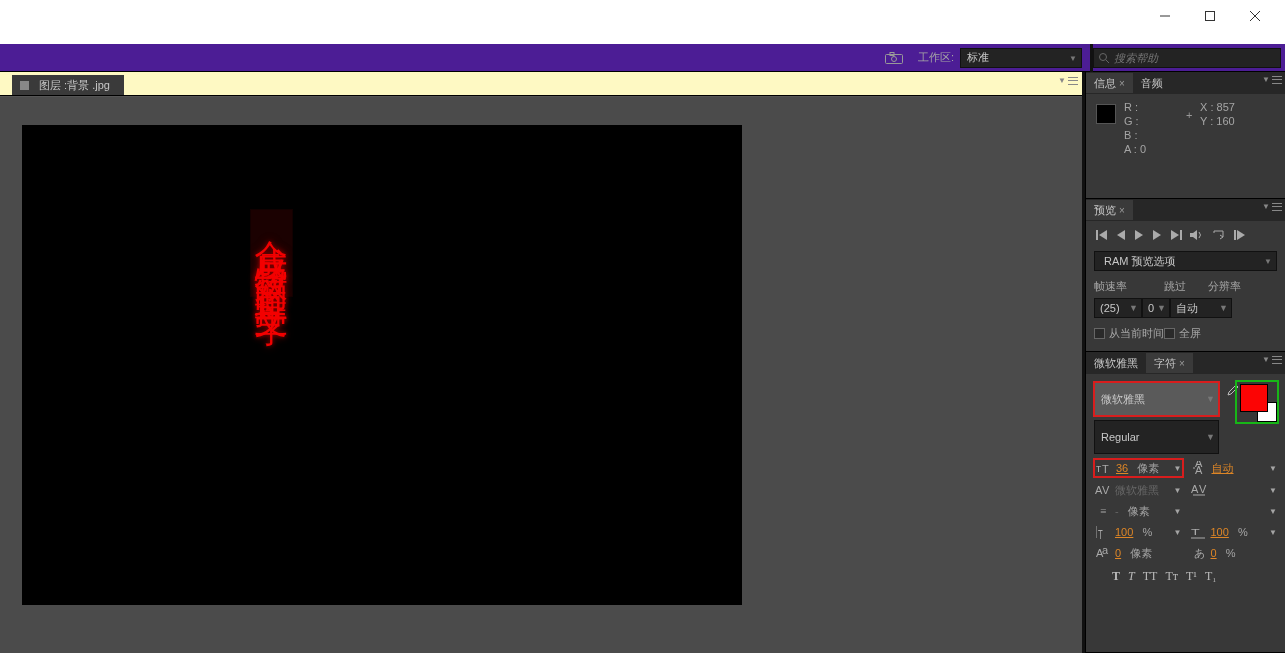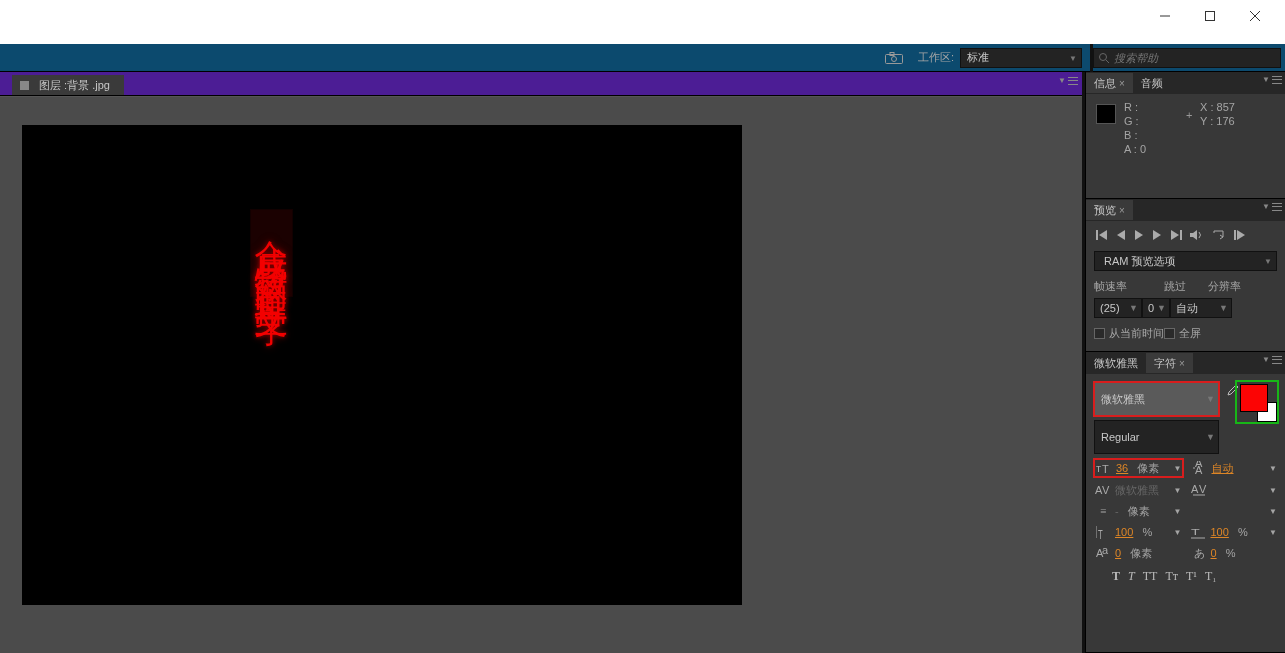--- a/index.html
+++ b/index.html
@@ -1,30 +1,30 @@
 <!DOCTYPE html>
 <html><head>
 <meta charset="utf-8">
 <style>
 *{margin:0;padding:0;box-sizing:border-box;font-family:"Microsoft YaHei",Arial,sans-serif;font-size:11px;user-select:none}
 body{background:#fff;width:1285px;height:653px;overflow:hidden}
 .window-controls{position:absolute;top:2px;right:8px;display:flex;gap:0}
 .win-btn{width:45px;height:28px;display:flex;align-items:center;justify-content:center;color:#333;cursor:pointer}
 .app-shell{position:absolute;top:44px;left:0;width:1285px;height:609px;background:#272727;display:flex;flex-direction:column}
-.top-strip{height:28px;background:#0c4a6e;display:flex;align-items:center;justify-content:flex-end;border-bottom:1px solid #000}
+.top-strip{height:28px;background:#4c1d95;display:flex;align-items:center;justify-content:flex-end;border-bottom:1px solid #000}
 .snap-icon{width:24px;height:24px;margin-right:6px;display:flex;align-items:center;justify-content:center}
 .workspace-label{color:#a5a5a5;padding:0 6px}
 .workspace-dd{background:#232323;color:#c8c8c8;border:1px solid #111;height:20px;width:122px;display:flex;align-items:center;padding:0 6px;position:relative;margin-right:8px}
 .workspace-dd .arrow{position:absolute;right:4px;top:5px;color:#777}
 .search-box{background:#232323;border:1px solid #111;height:20px;width:188px;display:flex;align-items:center;padding:0 4px;margin-right:4px}
 .search-box .mag{color:#555;margin-right:4px}
 .search-box input{background:transparent;border:0;outline:0;color:#999;width:100%;font-style:italic}
 .mid{flex:1;display:flex;min-height:0}
 .viewer-col{flex:1;display:flex;flex-direction:column;min-width:0}
-.tab-strip{height:24px;background:#4c1d95;display:flex;align-items:flex-end;border-bottom:1px solid #000;position:relative}
+.tab-strip{height:24px;background:#fef9c3;display:flex;align-items:flex-end;border-bottom:1px solid #000;position:relative}
 .tab{background:#3a3a3a;height:20px;display:flex;align-items:center;padding:0 14px 0 8px;color:#c8c8c8;font-size:11px;margin-left:12px}
 .tab .chip{width:9px;height:9px;background:#888;margin-right:10px}
 .tab-strip .right-gadget{position:absolute;right:4px;top:4px;color:#888;display:flex;align-items:center;gap:2px}
 .canvas-wrap{flex:1;background:#4b4b4b;overflow:hidden;border-top:1px solid #555}
 .canvas-inner{padding:28px 0 0 0}
 .canvas{width:720px;height:480px;margin-left:22px;background:#000;position:relative}
 .vertical-text{position:absolute;top:84px;left:228px;background:#1b0101;padding:3px 4px;border:1px solid #120000}
 .vtxt{writing-mode:vertical-rl;text-orientation:upright;color:#f30000;font-size:33px;font-weight:400;letter-spacing:8px;text-shadow:0 0 4px #800000,0 0 8px #600000;line-height:1}
 .right-col{width:200px;display:flex;flex-direction:column;border-left:1px solid #000}
 .panel{background:#383838;border-bottom:1px solid #000}
@@ -176,21 +176,21 @@
           <div class="swatch-blk"></div>
           <div class="rgba">
             <div>R :</div>
             <div>G :</div>
             <div>B :</div>
             <div>A :  0</div>
           </div>
           <div class="xy">
             <span class="cross">+</span>
             <div>X : 857</div>
-            <div>Y : 176</div>
+            <div>Y : 160</div>
           </div>
         </div>
       </div>
 
       <div class="panel">
         <div class="panel-hdr">
           <div class="ptab active">
               <span>预览</span>
               <span class="x">×</span>
             </div>

